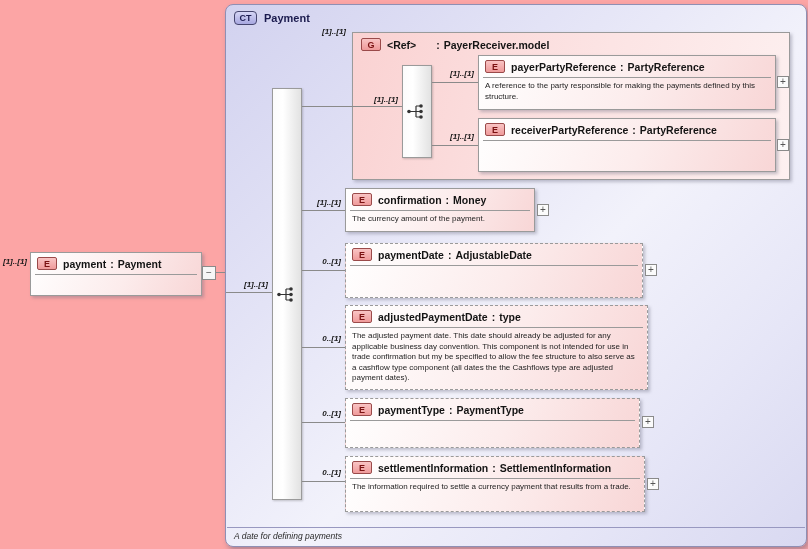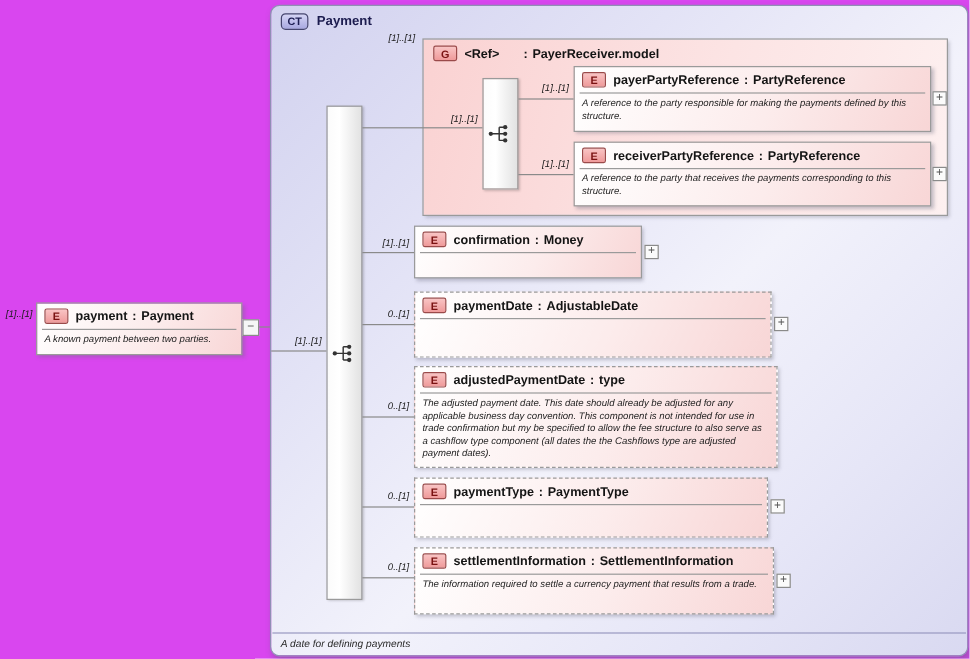--- a/index.html
+++ b/index.html
@@ -1,16 +1,16 @@
 <!DOCTYPE html>
 <html><head>
 <meta charset="utf-8">
 <style>
   html,body{margin:0;padding:0;background:#ffffff;}
-  .page{position:relative;width:808px;height:549px;font-family:"Liberation Sans",sans-serif;overflow:hidden;background:#d946ef;}
+  .page{position:relative;width:808px;height:549px;font-family:"Liberation Sans",sans-serif;overflow:hidden;background:#fca5a5;}
 
   
   .ct{position:absolute;left:225px;top:4px;width:580px;height:541px;border:1px solid #8f8fb4;border-radius:8px;
       background:linear-gradient(135deg,#d2d2ef 0%,#e3e3f6 30%,#f2f2fb 55%,#e6e6f7 78%,#d9d9f1 100%);
       box-shadow:2px 3px 5px rgba(90,90,120,.45);}
   .ct-header{position:absolute;left:8px;top:6px;display:flex;align-items:center;gap:7px;}
   .ct-title{font-size:11px;font-weight:bold;color:#1b1b4e;}
   .ct-footer{position:absolute;left:1px;right:1px;bottom:2px;border-top:1px solid #9898c0;padding:3px 7px 3px;
              font-size:8.5px;font-style:italic;color:#2a2a2a;}
 
@@ -23,30 +23,30 @@
 
   
   .ebox{position:absolute;box-sizing:border-box;border:1px solid #9a9a9a;background:linear-gradient(115deg,#ffffff 0%,#fcecec 55%,#f8d6d6 100%);
         box-shadow:2px 2px 3px rgba(110,110,130,.4);display:flex;flex-direction:column;}
   .ebox.dashed{border-style:dashed;}
   .gbox{position:absolute;box-sizing:border-box;border:1px solid #9a9a9a;background:linear-gradient(105deg,#fad2d2 0%,#fce4e4 55%,#fdf0f0 100%);
         box-shadow:2px 2px 3px rgba(110,110,130,.4);}
   .ebox-header{display:flex;align-items:center;gap:6px;padding:4px 6px 3px;}
   .etitle{display:flex;align-items:center;gap:4px;font-size:10.5px;font-weight:bold;color:#141414;white-space:nowrap;}
   .ebox-divider{height:1px;background:#9a9a9a;margin:1px 4px 0;}
-  .ebox-desc{padding:3px 6px 4px;font-size:8px;font-style:italic;line-height:10.5px;color:#1d1d1d;}
+  .ebox-desc{padding:3px 6px 4px;font-size:8px;line-height:10.5px;color:#1d1d1d;}
 
   
   .seqbar{position:absolute;width:30px;box-sizing:border-box;border:1px solid #9a9a9a;
           background:linear-gradient(90deg,#fbfbfb 0%,#ffffff 35%,#e2e2e2 100%);
           box-shadow:1px 1px 2px rgba(0,0,0,.2);display:flex;align-items:center;justify-content:center;}
 
   
   .hline{position:absolute;height:1px;background:#8a8a8a;}
-  .card{position:absolute;font-size:8px;font-weight:normal;font-style:italic;color:#1a1a1a;text-align:right;white-space:nowrap;}
+  .card{position:absolute;font-size:8px;font-weight:bold;font-style:italic;color:#1a1a1a;text-align:right;white-space:nowrap;}
 
   .expand-box{position:absolute;width:12px;height:12px;box-sizing:border-box;border:1px solid #8a8a8a;background:#fbfbfb;
               display:flex;align-items:center;justify-content:center;font-size:10px;line-height:10px;color:#555;}
   .collapse-box{position:absolute;width:14px;height:14px;box-sizing:border-box;border:1px solid #8a8a8a;background:#f6f6f6;
               display:flex;align-items:center;justify-content:center;font-size:10px;line-height:10px;color:#555;}
 </style>
 </head>
 <body>
 
 <div class="page">
@@ -63,21 +63,20 @@
   <div class="ebox" style="left:30px;top:252px;width:172px;height:44px;">
     <div class="ebox-header">
       <span class="badge badge-e">E</span>
       <span class="etitle">
         <span>payment</span>
         <span>:</span>
         <span>Payment</span>
       </span>
     </div>
     <div class="ebox-divider"></div>
-    <div class="ebox-desc">A known payment between two parties.</div>
   </div>
   <div class="collapse-box" style="left:202px;top:266px;">
     <span>−</span>
   </div>
   <div class="hline" style="left:216px;top:272px;width:9px;"></div>
 
   <div class="gbox" style="left:352px;top:32px;width:438px;height:148px;">
     <div class="ebox-header" style="padding:5px 8px;">
       <span class="badge badge-e">G</span>
       <span class="etitle">
@@ -147,36 +146,36 @@
   <div class="ebox" style="left:478px;top:118px;width:298px;height:54px;">
     <div class="ebox-header">
       <span class="badge badge-e">E</span>
       <span class="etitle">
         <span>receiverPartyReference</span>
         <span>:</span>
         <span>PartyReference</span>
       </span>
     </div>
     <div class="ebox-divider"></div>
-    <div class="ebox-desc">A reference to the party that receives the payments corresponding to this structure.</div>
   </div>
   <div class="expand-box" style="left:777px;top:139px;">
     <span>+</span>
   </div>
 
   <div class="ebox" style="left:345px;top:188px;width:190px;height:44px;">
     <div class="ebox-header">
       <span class="badge badge-e">E</span>
       <span class="etitle">
         <span>confirmation</span>
         <span>:</span>
         <span>Money</span>
       </span>
     </div>
     <div class="ebox-divider"></div>
+    <div class="ebox-desc">The currency amount of the payment.</div>
   </div>
   <div class="expand-box" style="left:537px;top:204px;">
     <span>+</span>
   </div>
 
   <div class="ebox dashed" style="left:345px;top:243px;width:298px;height:55px;">
     <div class="ebox-header">
       <span class="badge badge-e">E</span>
       <span class="etitle">
         <span>paymentDate</span>

